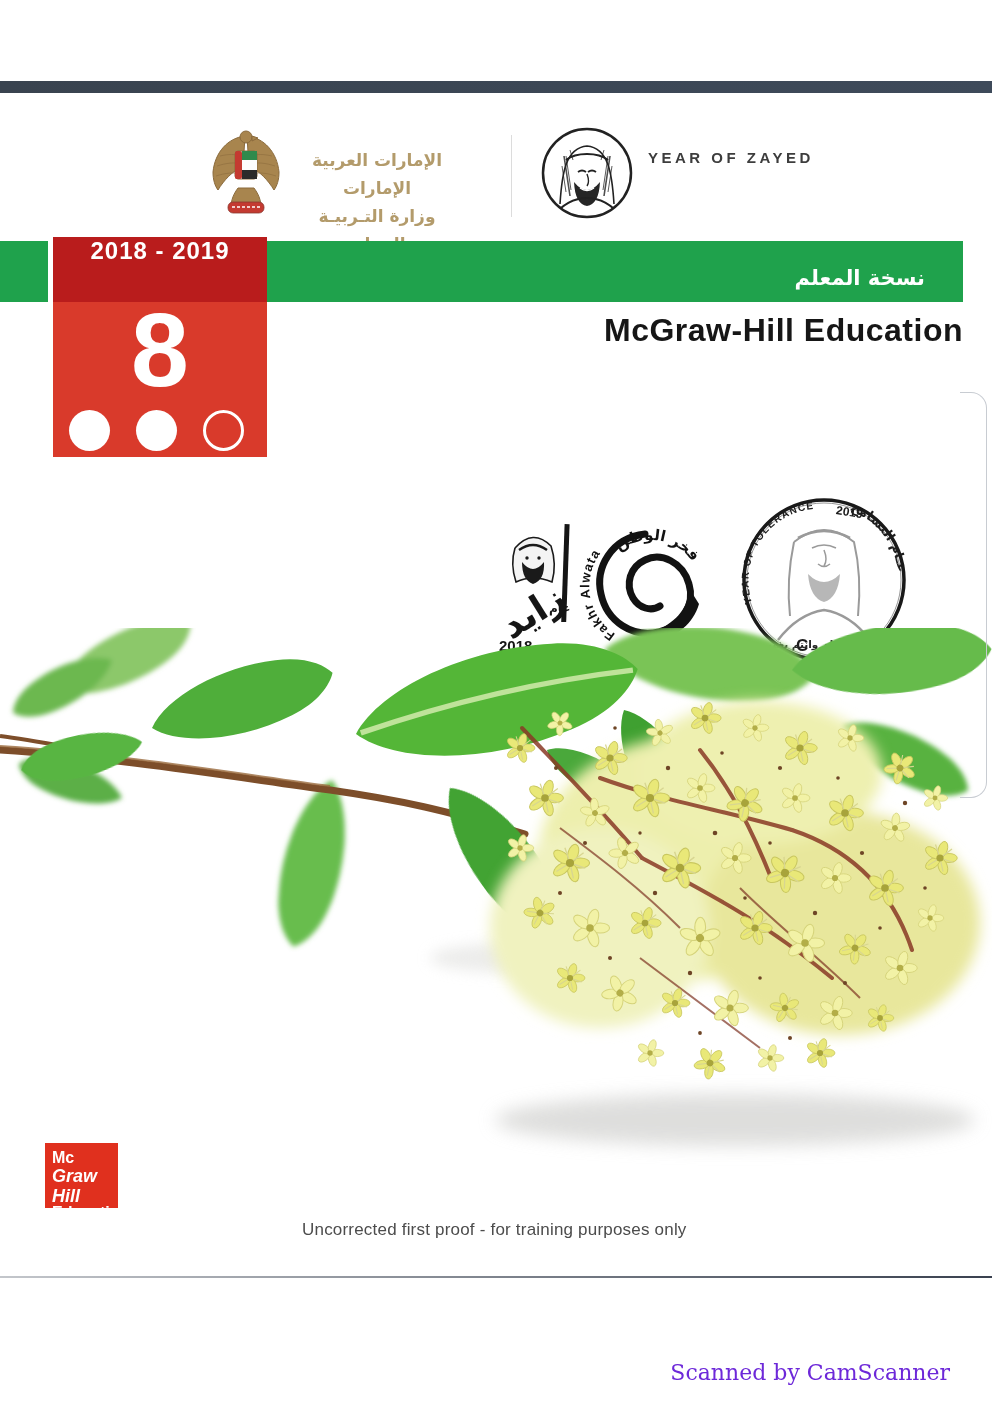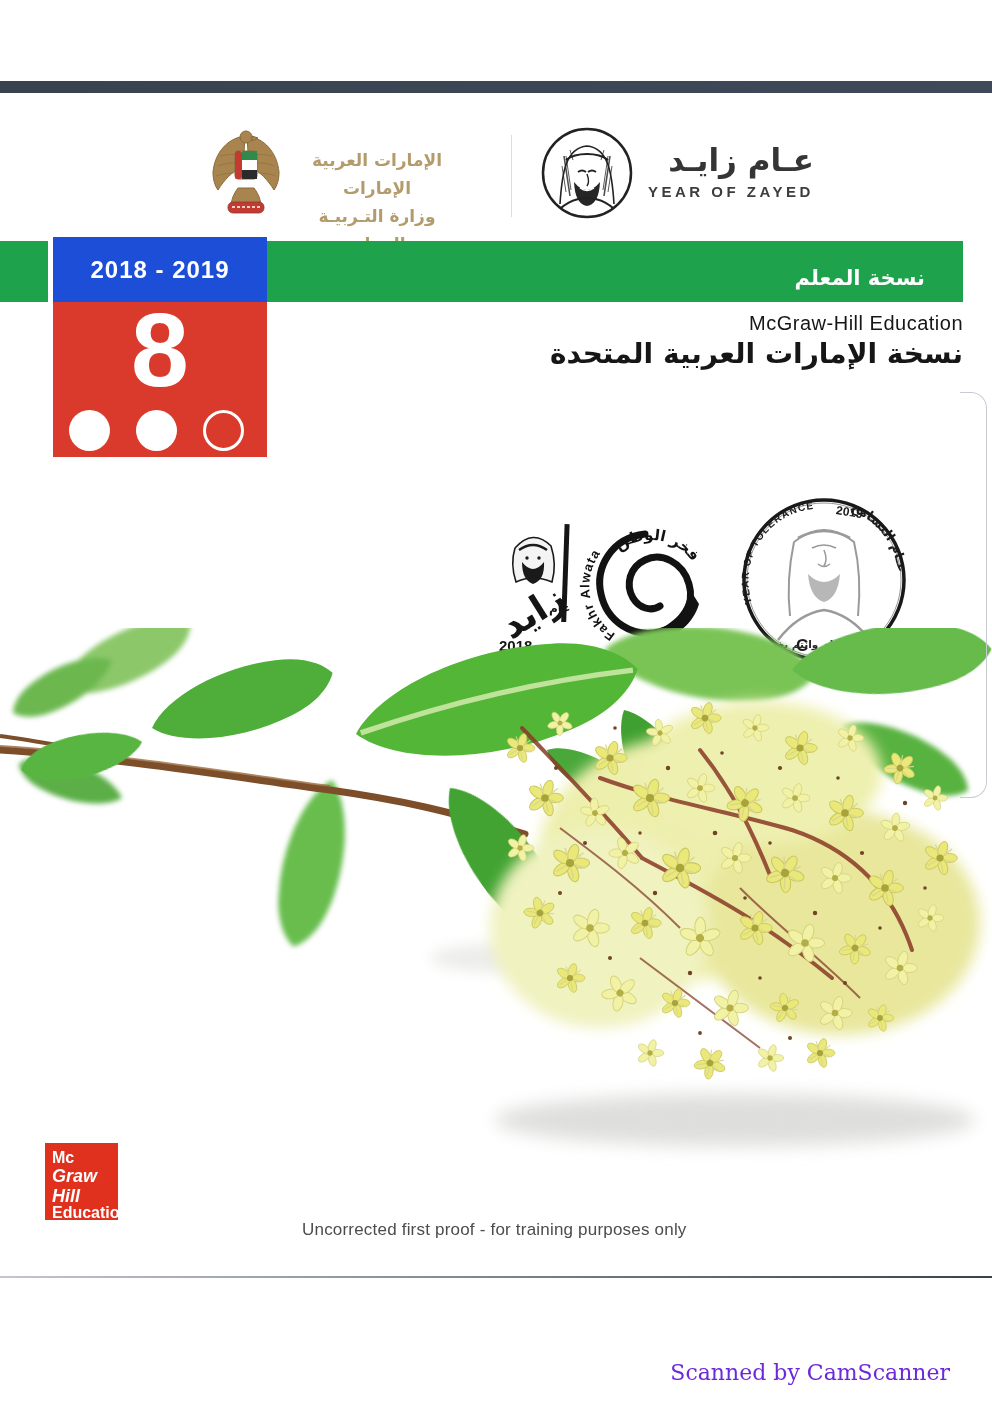--- a/index.html
+++ b/index.html
@@ -16,47 +16,47 @@
     color:#b39b6b;font-weight:bold;font-size:17px;line-height:1.65;
     font-family:"DejaVu Sans",sans-serif;direction:rtl;}
   .header-divider{left:511px;top:135px;width:1px;height:82px;background:#dcdcdc;}
   .zayed-text{left:648px;top:143px;}
   .zayed-ar{font-family:"DejaVu Sans",sans-serif;font-size:31px;font-weight:bold;
     color:#353535;direction:rtl;line-height:1.1;}
   .zayed-en{font-size:15px;font-weight:bold;letter-spacing:3.5px;color:#3d3d3d;margin-top:6px;}
   
   .green-band{left:0;top:241px;width:963px;height:61px;background:#1fa24c;}
   .band-notch{left:48px;top:241px;width:5px;height:61px;background:#fff;}
-  .years-tab{left:53px;top:237px;width:214px;height:65px;background:#1d4ed8;
-    display:flex;align-items:center;justify-content:center;}
+  .years-tab{left:53px;top:237px;width:214px;height:65px;background:#b91c1c;
+    display:flex;justify-content:center;}
   .years-tab span{color:#fff;font-weight:bold;font-size:24px;letter-spacing:1px;}
   .edition-label{right:67px;top:266px;color:#fff;font-weight:bold;font-size:21px;
     font-family:"DejaVu Sans",sans-serif;direction:rtl;text-align:right;}
   .red-box{left:53px;top:302px;width:214px;height:155px;background:#d93a2b;}
   .grade-number{position:absolute;left:0;top:-4px;width:100%;text-align:center;
     color:#fff;font-size:104px;font-weight:800;line-height:1;
     font-family:"Liberation Sans",sans-serif;}
   .dots{position:absolute;left:16px;top:108px;display:flex;gap:26px;}
   .dot{width:41px;height:41px;border-radius:50%;background:#fff;}
   .dot.hollow{background:transparent;border:3px solid #fff;width:35px;height:35px;}
   
   .title-block{right:29px;top:312px;text-align:right;}
-  .publisher{font-size:20px;font-weight:normal;color:#161616;letter-spacing:.5px;}
+  .publisher{font-size:32px;font-weight:bold;color:#161616;letter-spacing:.5px;}
   .title-ar{font-family:"DejaVu Sans",sans-serif;font-size:57px;font-weight:bold;
     color:#141414;direction:rtl;margin-top:6px;line-height:1.15;}
   .subtitle-ar{font-family:"DejaVu Sans",sans-serif;font-size:28px;font-weight:bold;
     color:#161616;direction:rtl;margin-top:2px;}
   
   .stamp{overflow:visible;}
   
   .edge-artifact{left:960px;top:392px;width:26px;height:404px;
     border:1.5px solid #c8ccd2;border-left:none;
     border-radius:0 16px 16px 0;}
   
-  .mgh-logo{left:45px;top:1143px;width:73px;height:77px;background:#e0301e;
+  .mgh-logo{left:45px;top:1143px;width:73px;height:65px;background:#e0301e;
     color:#fff;font-weight:bold;padding:6px 0 0 7px;box-sizing:border-box;}
   .mgh-l1{font-size:16px;line-height:17px;}
   .mgh-l2,.mgh-l3{font-size:18px;line-height:20px;font-style:italic;}
   .mgh-l4{font-size:16px;line-height:14px;}
   .proof-note{left:302px;top:1220px;font-size:17px;color:#4c4c4c;letter-spacing:.2px;}
   .scanner-credit{right:42px;top:1360px;font-family:"DejaVu Serif","Liberation Serif",serif;
     font-size:22px;color:#6d28d9;}
 </style>
 </head>
 <body>
@@ -112,21 +112,20 @@
       </g>
       <path d="M38,46 q4,-3 8,0 M56,46 q-4,-3 -8,0" stroke-width="1.8"></path>
       <path d="M47,48 q3,8 0,12" stroke-width="1.4"></path>
       <path d="M34,56 Q47,72 60,56 Q59,78 47,80 Q35,78 34,56" fill="#262626" stroke="none"></path>
       <path d="M40,62 q7,5 14,0" stroke="#fff" stroke-width="1.4"></path>
       <path d="M10,94 Q26,72 47,72 Q68,72 84,94" stroke-width="2"></path>
     </g>
   </svg>
 
   <div class="abs zayed-text">
-    <div class="zayed-ar">عـام زايـد</div>
     <div class="zayed-en">YEAR OF ZAYED</div>
   </div>
 
   <div class="abs green-band"></div>
   <div class="abs band-notch"></div>
   <div class="abs years-tab">
     <span>2018 - 2019</span>
   </div>
   <div class="abs edition-label">نسخة المعلم</div>
 
@@ -134,21 +133,20 @@
     <div class="grade-number">8</div>
     <div class="dots">
       <div class="dot"></div>
       <div class="dot"></div>
       <div class="dot hollow"></div>
     </div>
   </div>
 
   <div class="abs title-block">
     <div class="publisher">McGraw-Hill Education</div>
-    <div class="subtitle-ar">نسخة الإمارات العربية المتحدة</div>
   </div>
 
   <svg class="abs stamp" style="left:497px;top:520px" width="92" height="138" viewBox="0 0 92 138">
     <g fill="none" stroke="#1a1a1a" stroke-width="1.6">
       <path d="M18,28 Q36,8 54,26 Q60,44 55,62 Q36,54 19,62 Q13,44 18,28" fill="#f4f4f4"></path>
       <path d="M22,30 Q36,20 50,30" stroke-width="2.4"></path>
     </g>
     <path d="M25,42 Q36,56 47,42 Q48,60 36,64 Q25,60 25,42" fill="#1a1a1a"></path>
     <circle cx="30" cy="38" r="1.7" fill="#1a1a1a"></circle>
       <circle cx="42" cy="38" r="1.7" fill="#1a1a1a"></circle>

